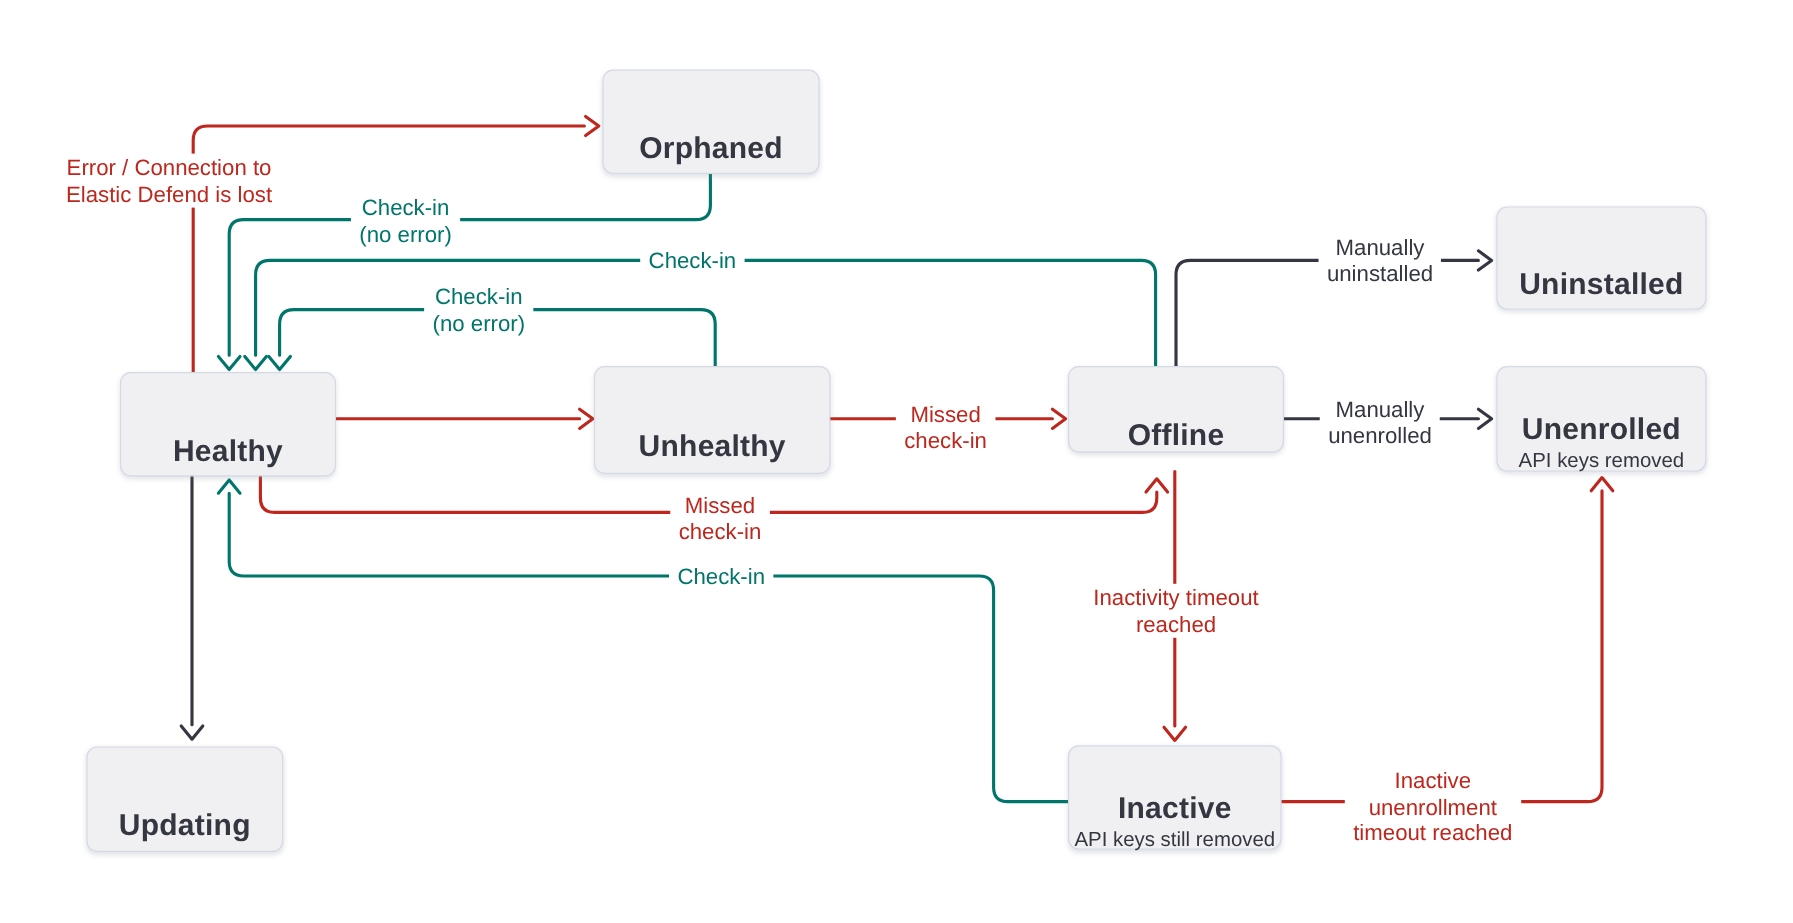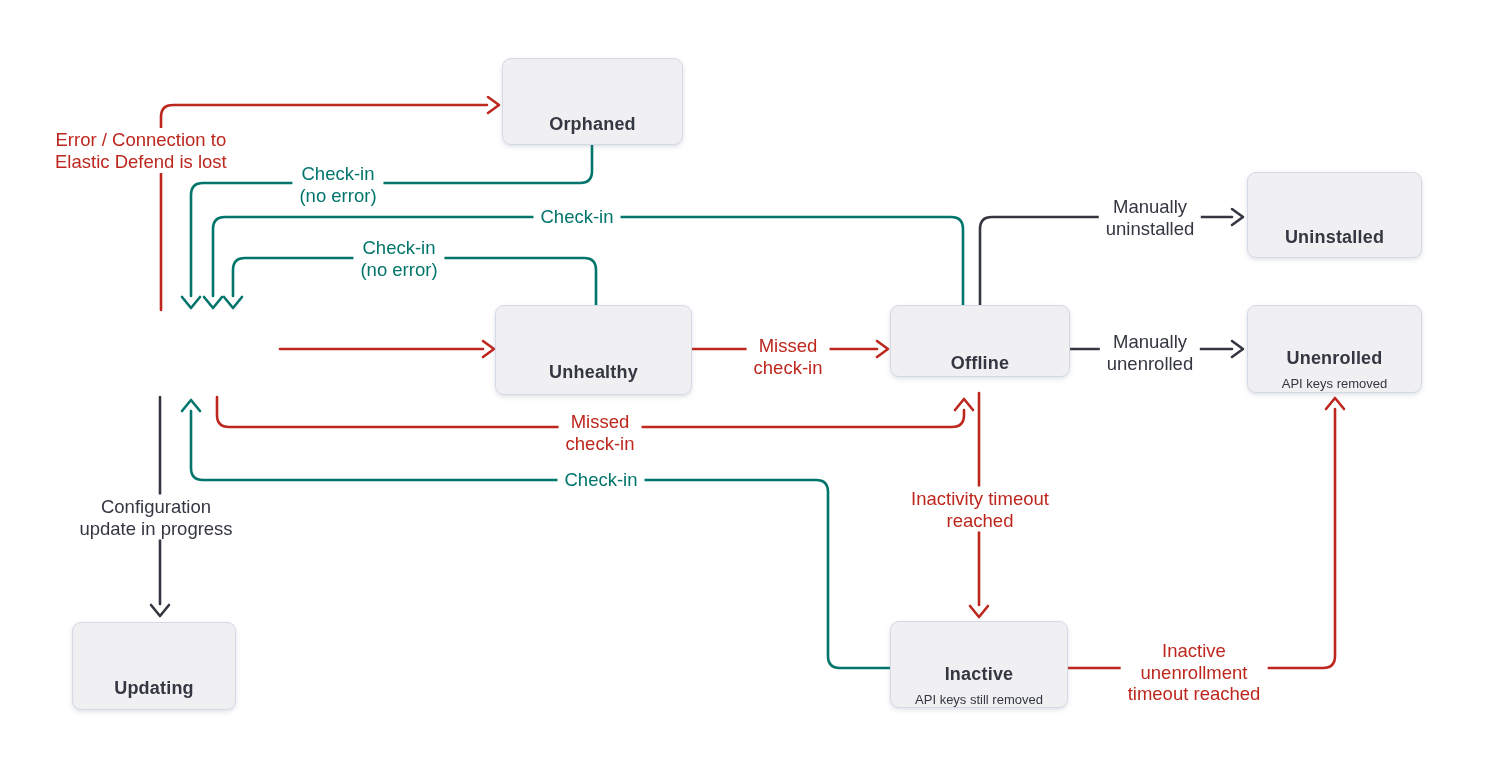--- a/index.html
+++ b/index.html
@@ -19,28 +19,28 @@
     position:absolute;
     background:var(--c-node-fill,#f0f0f2);
     border:1.5px solid var(--c-node-border,#d3dae6);
     border-radius:9px;
     display:flex;flex-direction:column;align-items:center;justify-content:center;
     box-shadow:0 2px 4px rgba(130,140,160,0.25);
     box-sizing:border-box;
     text-align:center;
   }
   .node-title{
-    font-size:18px;font-weight:bold;
+    font-size:25px;font-weight:bold;
     color:var(--c-node-text,#343741);
     letter-spacing:0.2px;
     line-height:24px;
     margin-top:44px;
   }
   .node-sub{
-    font-size:13px;
+    font-size:17px;
     color:var(--c-node-text,#343741);
     line-height:24px;
     margin-top:2px;
   }
   .edge-label{
     position:absolute;
     transform:translate(-50%,-50%);
     background:var(--c-background,#fff);
     font-size:18.5px;
     line-height:21.5px;
@@ -91,20 +91,23 @@
   </svg>
 
   <div class="node" style="left:502px;top:58px;width:181px;height:87px">
     <div class="node-title">Orphaned</div>
   </div>
 
   <div class="node" style="left:1247px;top:172px;width:175px;height:86px">
     <div class="node-title">Uninstalled</div>
   </div>
 
+  <div class="node" style="left:100px;top:310px;width:180px;height:87px">
+    <div class="node-title">Healthy</div>
+  </div>
 
   <div class="node" style="left:495px;top:305px;width:197px;height:90px">
     <div class="node-title">Unhealthy</div>
   </div>
 
   <div class="node" style="left:890px;top:305px;width:180px;height:72px">
     <div class="node-title">Offline</div>
   </div>
 
   <div class="node" style="left:1247px;top:305px;width:175px;height:88px">
@@ -140,22 +143,20 @@
 check-in</div>
 
   <div class="edge-label lbl-ok" style="left:601px;top:480px">Check-in</div>
 
   <div class="edge-label lbl-neutral" style="left:1150px;top:217px">Manually
 uninstalled</div>
 
   <div class="edge-label lbl-neutral" style="left:1150px;top:352px">Manually
 unenrolled</div>
 
-  <div class="edge-label lbl-neutral" style="left:156px;top:517px">Configuration
-update in progress</div>
 
   <div class="edge-label lbl-error" style="left:980px;top:509px">Inactivity timeout
 reached</div>
 
   <div class="edge-label lbl-error" style="left:1194px;top:672px">Inactive
 unenrollment
 timeout reached</div>
 
 </div>
 

